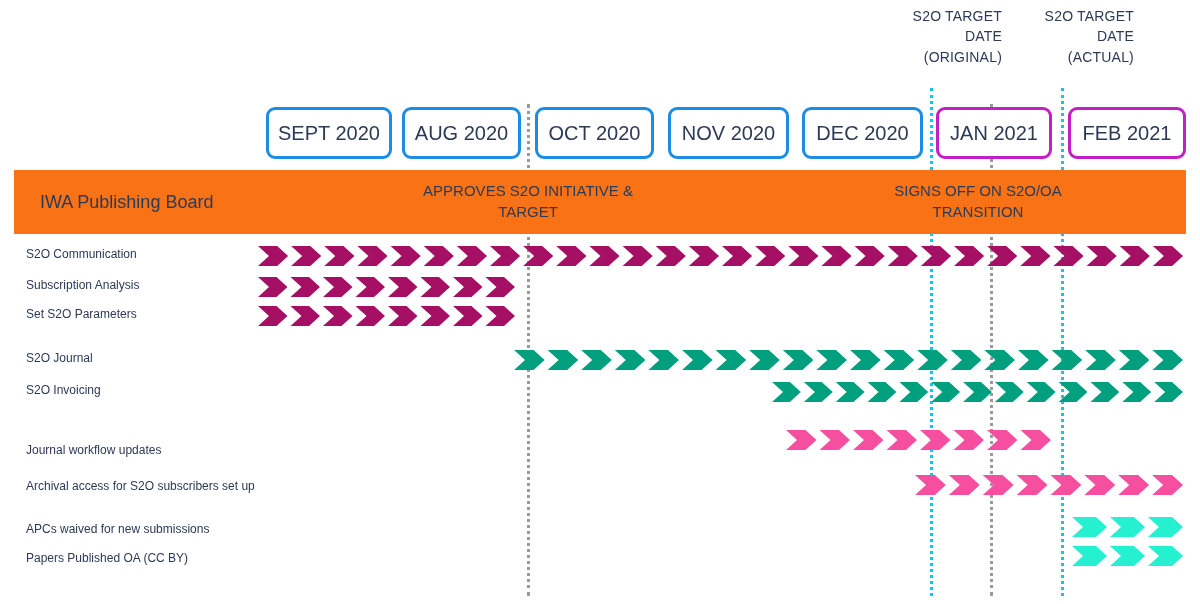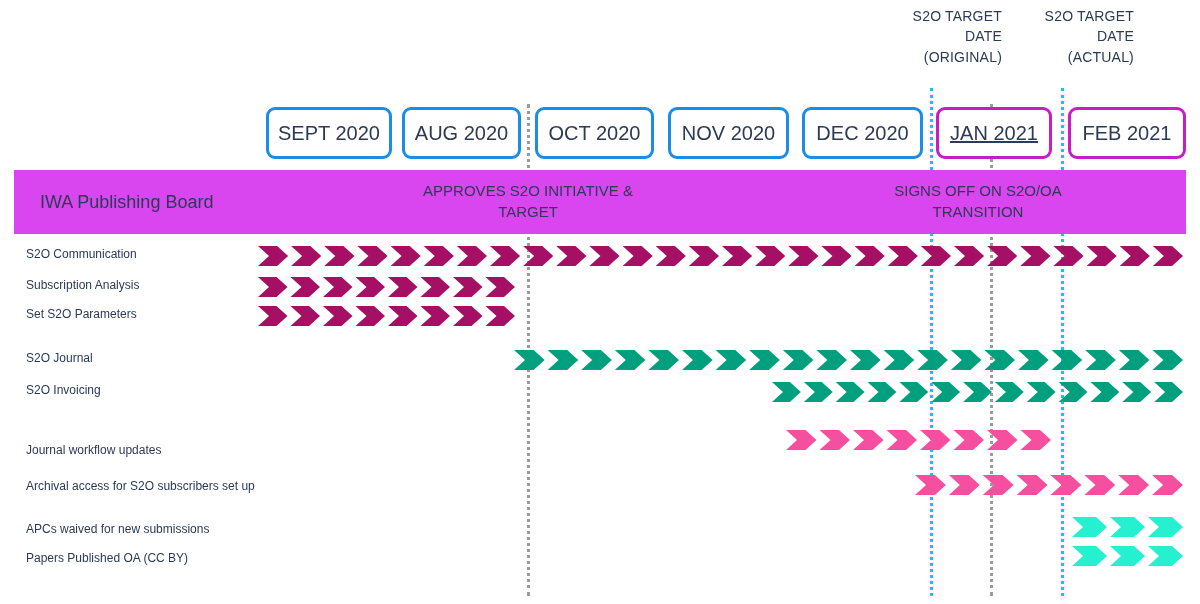--- a/index.html
+++ b/index.html
@@ -43,21 +43,21 @@
     white-space:nowrap;
   }
   .month-pill.blue{border:3px solid #1b8de6;}
   .month-pill.magenta{border:3px solid #c41ec4;}
 
   
   .board-band{
     position:absolute;
     left:14px;top:170px;
     width:1172px;height:64px;
-    background:#d946ef;
+    background:#f97316;
   }
   .board-band-title{
     position:absolute;left:26px;top:22px;
     font-size:18px;color:#2b3a55;
   }
   .band-note{
     position:absolute;top:11px;
     text-align:center;
     font-size:15px;line-height:1.38;
     color:#2b3a55;
@@ -112,21 +112,21 @@
       </div>
       <div class="month-pill blue" style="left: 535px; width: 119px;">
         <span>OCT 2020</span>
       </div>
       <div class="month-pill blue" style="left: 668px; width: 121px;">
         <span>NOV 2020</span>
       </div>
       <div class="month-pill blue" style="left: 802px; width: 121px;">
         <span>DEC 2020</span>
       </div>
-      <div class="month-pill magenta" style="left: 936px; width: 116px; text-decoration: underline;">
+      <div class="month-pill magenta" style="left: 936px; width: 116px;">
         <span>JAN 2021</span>
       </div>
       <div class="month-pill magenta" style="left: 1068px; width: 118px;">
         <span>FEB 2021</span>
       </div>
     </div>
 
   <div class="board-band">
     <div class="board-band-title">IWA Publishing Board</div>
     <div id="board-notes-layer">

